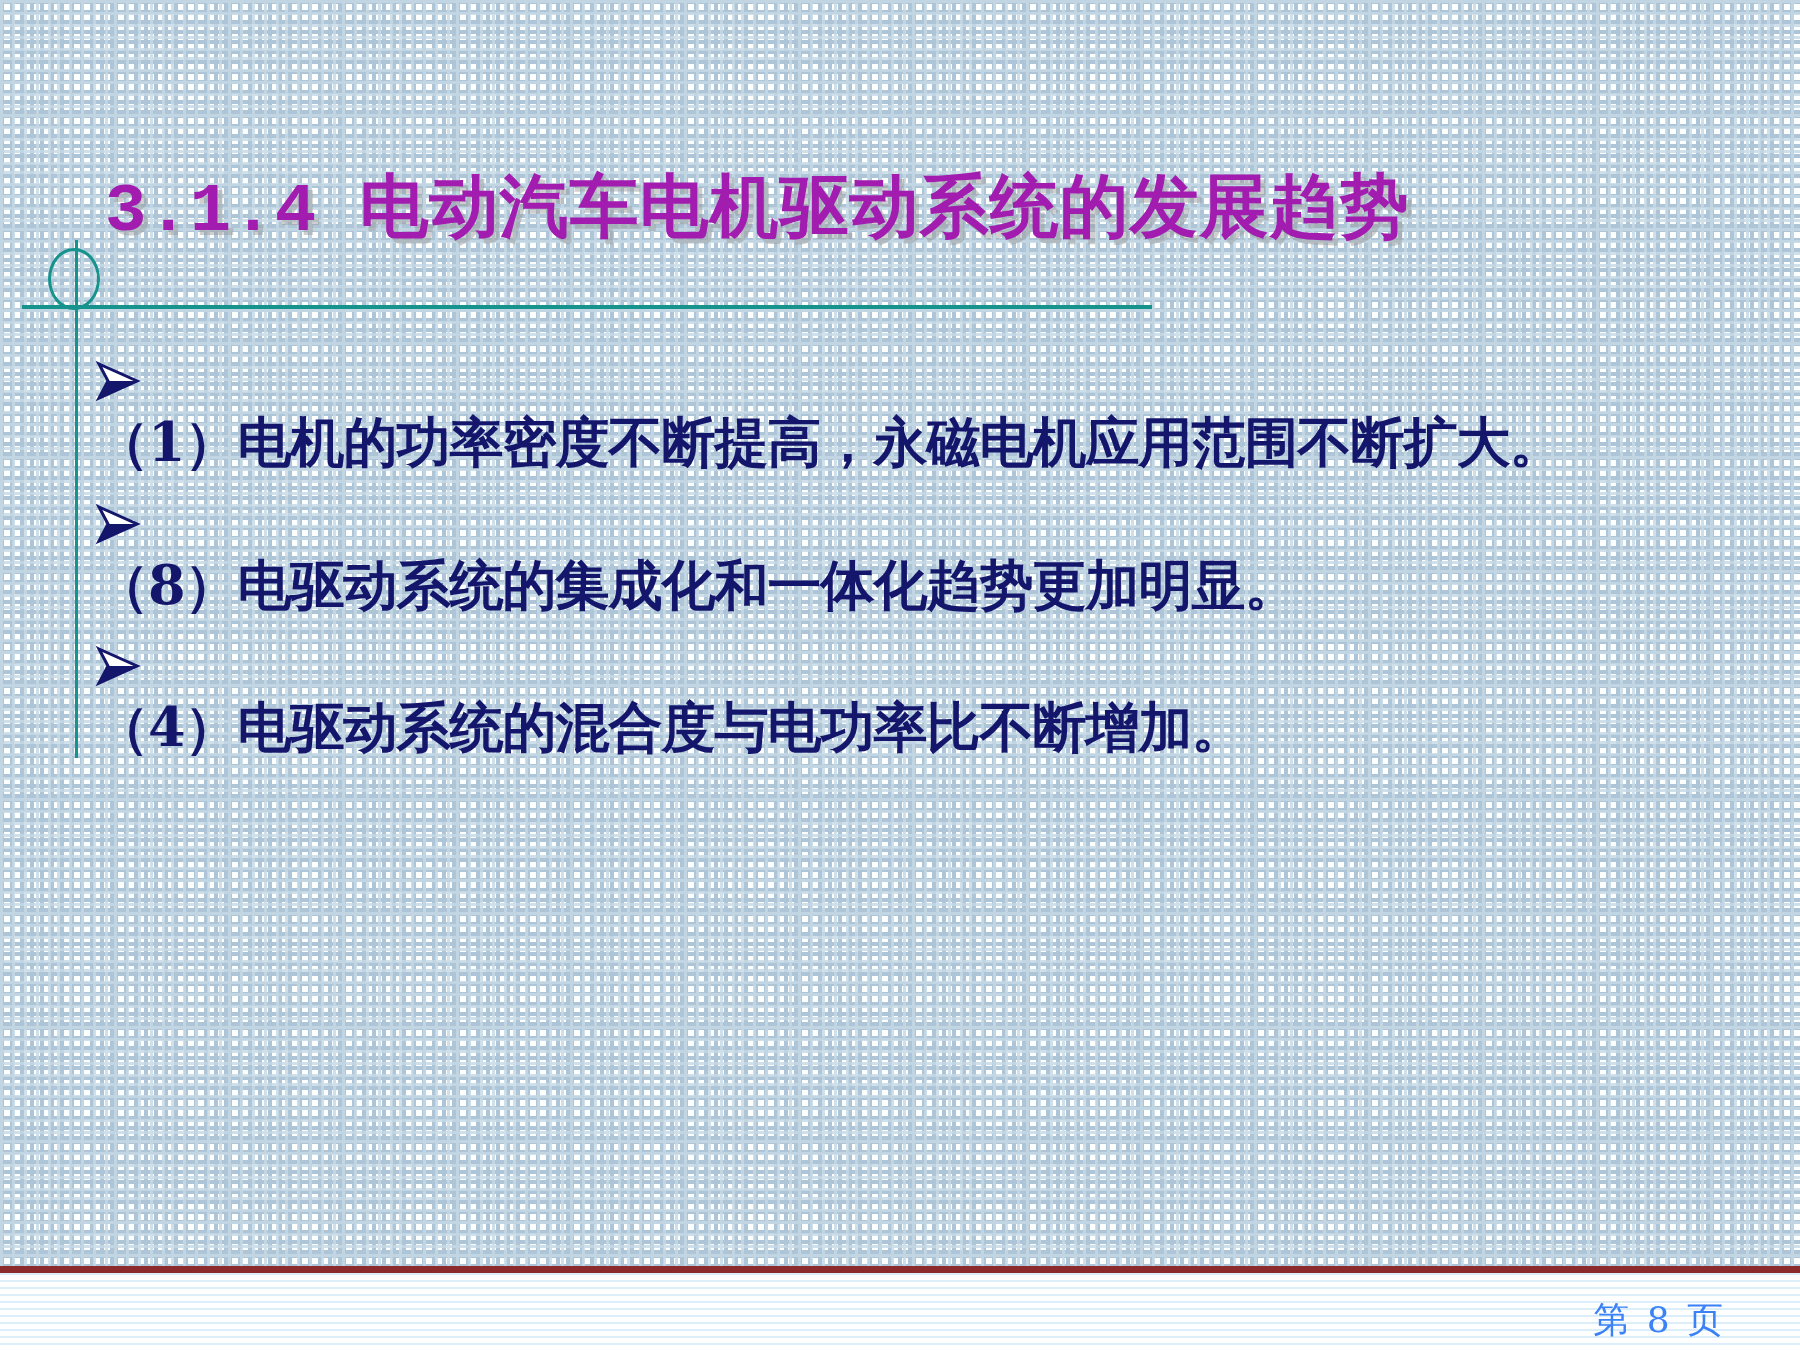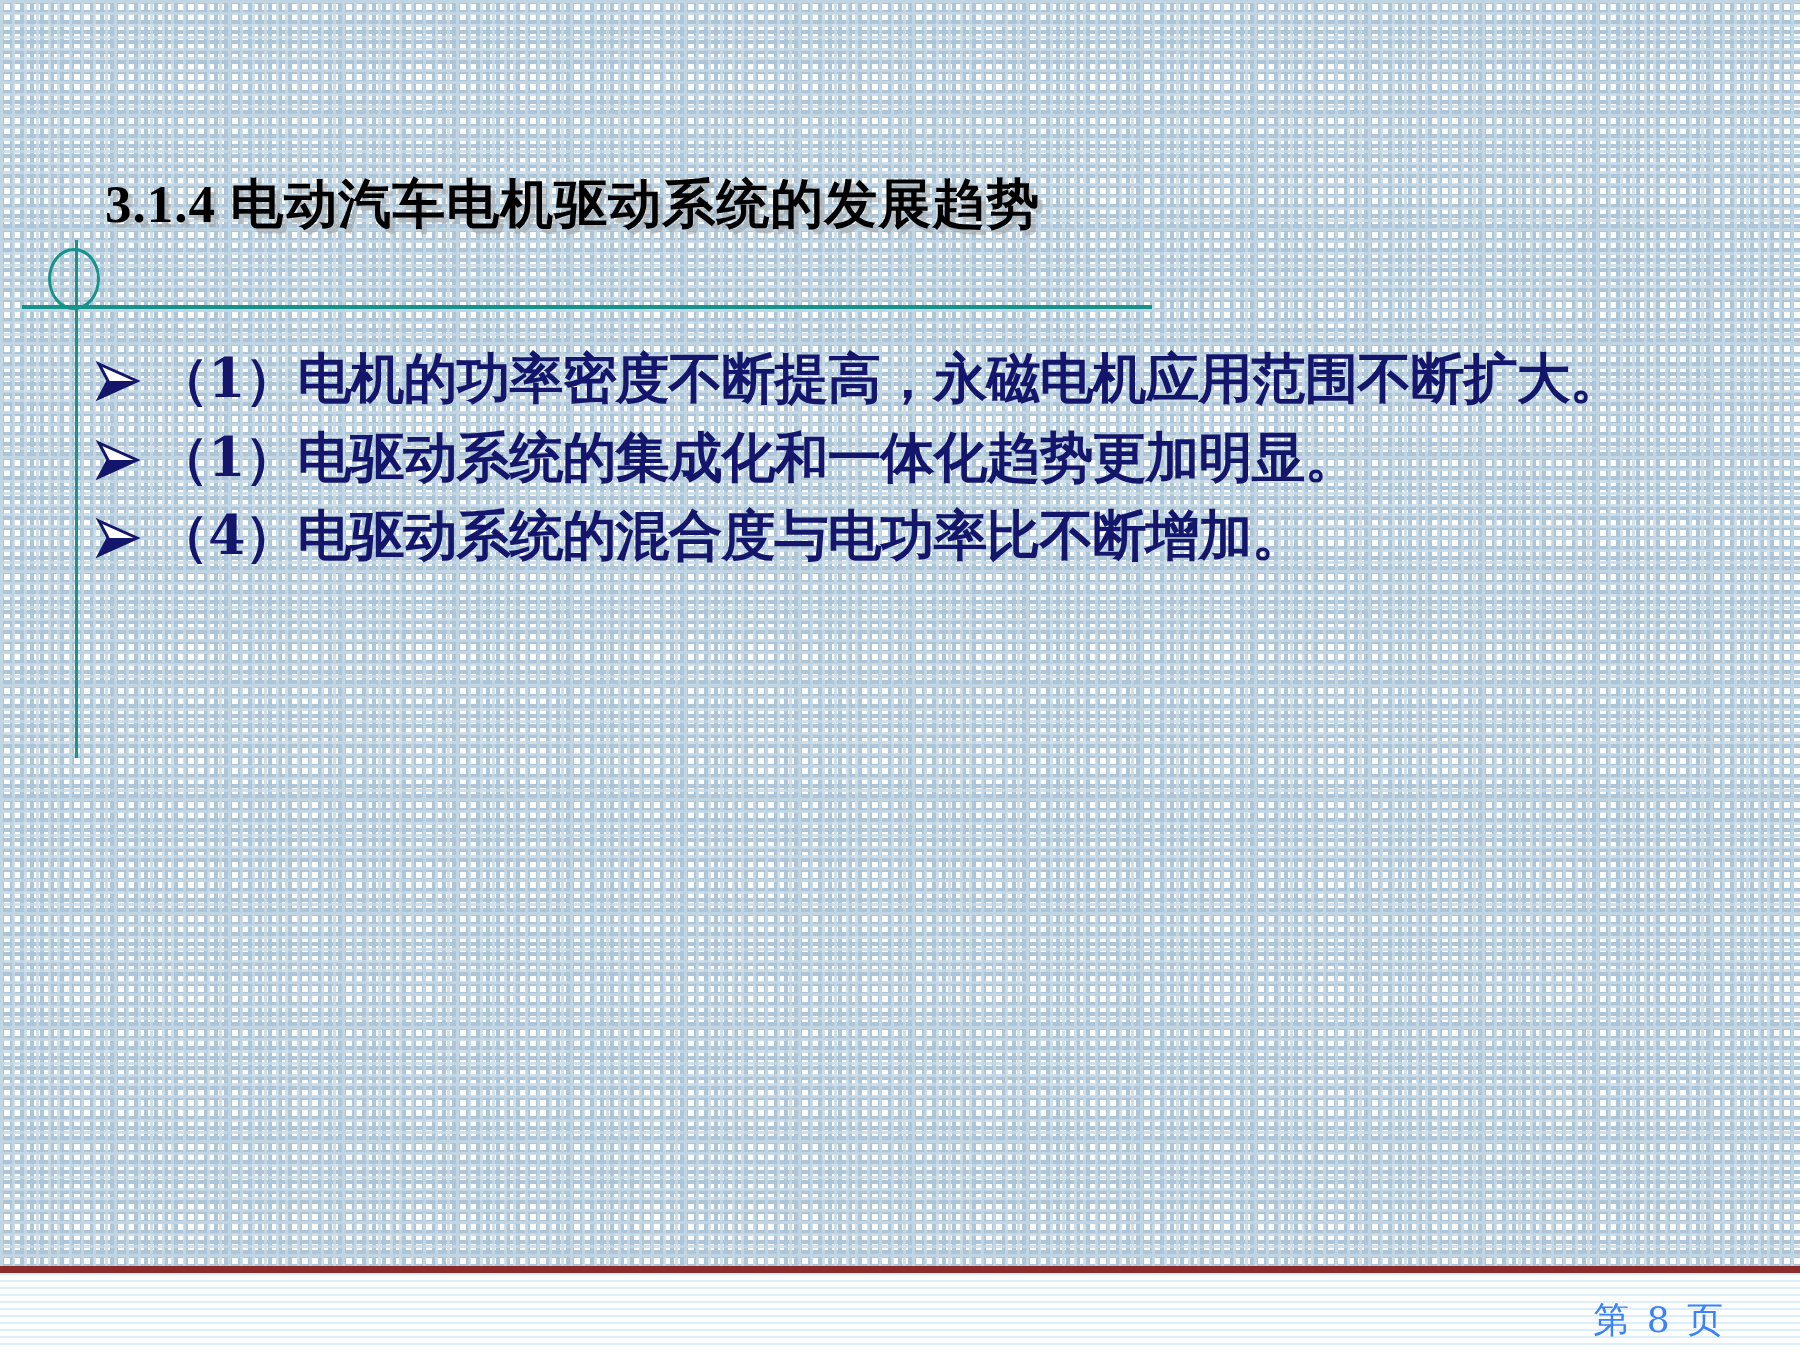--- a/index.html
+++ b/index.html
@@ -43,24 +43,24 @@
     background-repeat: repeat, repeat;
     opacity: 0.8;
   }
 
   
   #title {
     position: absolute;
     left: 105px;
     top: 178px;
     width: 1640px;
-    font-family: Liberation Serif, serif;
-    font-size: 53px;
+    font-family: Liberation Mono, monospace;
+    font-size: 69px;
     font-weight: bold;
-    color: #000000;
+    color: #a21caf;
     letter-spacing: 1px;
     white-space: nowrap;
     text-shadow: 5px 5px 0 rgba(150,150,150,0.45);
     line-height: 1.0;
   }
 
   
   #deco-hline {
     position: absolute;
     left: 22px;
@@ -93,20 +93,21 @@
   #body-list {
     position: absolute;
     left: 95px;
     top: 340px;
     width: 1690px;
   }
   .bullet-row {
     display: flex;
     align-items: flex-start;
     margin-bottom: 2px;
+    flex-direction: column;
   }
   .bullet-marker {
     flex: 0 0 auto;
     width: 60px;
     padding-top: 18px;
     line-height: 0;
   }
   .bullet-text {
     flex: 1 1 auto;
     font-family: "DejaVu Serif", "Liberation Serif", serif;
@@ -178,21 +179,21 @@
     </div>
 
 
     <div class="bullet-row">
       <span class="bullet-marker">
         <svg width="46" height="46" viewBox="0 0 46 46" aria-hidden="true">
           <path d="M4 6 L42 23 L4 40 L13 23 Z" fill="#ffffff" stroke="#14166B" stroke-width="3" stroke-linejoin="miter"></path>
           <path d="M13 23 L42 23 L4 40 Z" fill="#14166B"></path>
         </svg>
       </span>
-      <span class="bullet-text">（1）电驱动系统的集成化和一体化趋势更加明显。</span>
+      <span class="bullet-text">（8）电驱动系统的集成化和一体化趋势更加明显。</span>
     </div>
 
     <div class="bullet-row">
       <span class="bullet-marker">
         <svg width="46" height="46" viewBox="0 0 46 46" aria-hidden="true">
           <path d="M4 6 L42 23 L4 40 L13 23 Z" fill="#ffffff" stroke="#14166B" stroke-width="3" stroke-linejoin="miter"></path>
           <path d="M13 23 L42 23 L4 40 Z" fill="#14166B"></path>
         </svg>
       </span>
       <span class="bullet-text">（4）电驱动系统的混合度与电功率比不断增加。</span>

